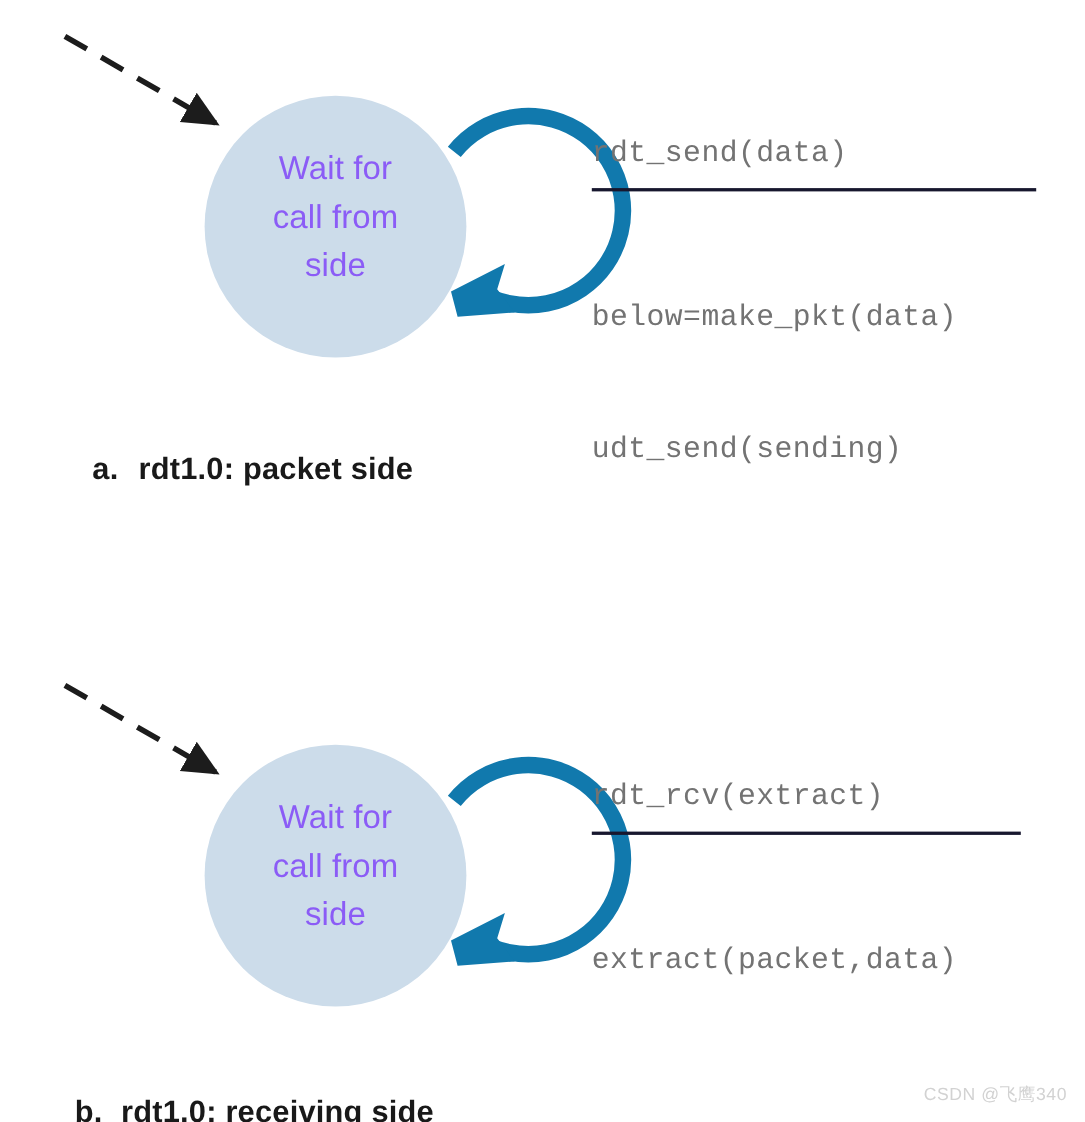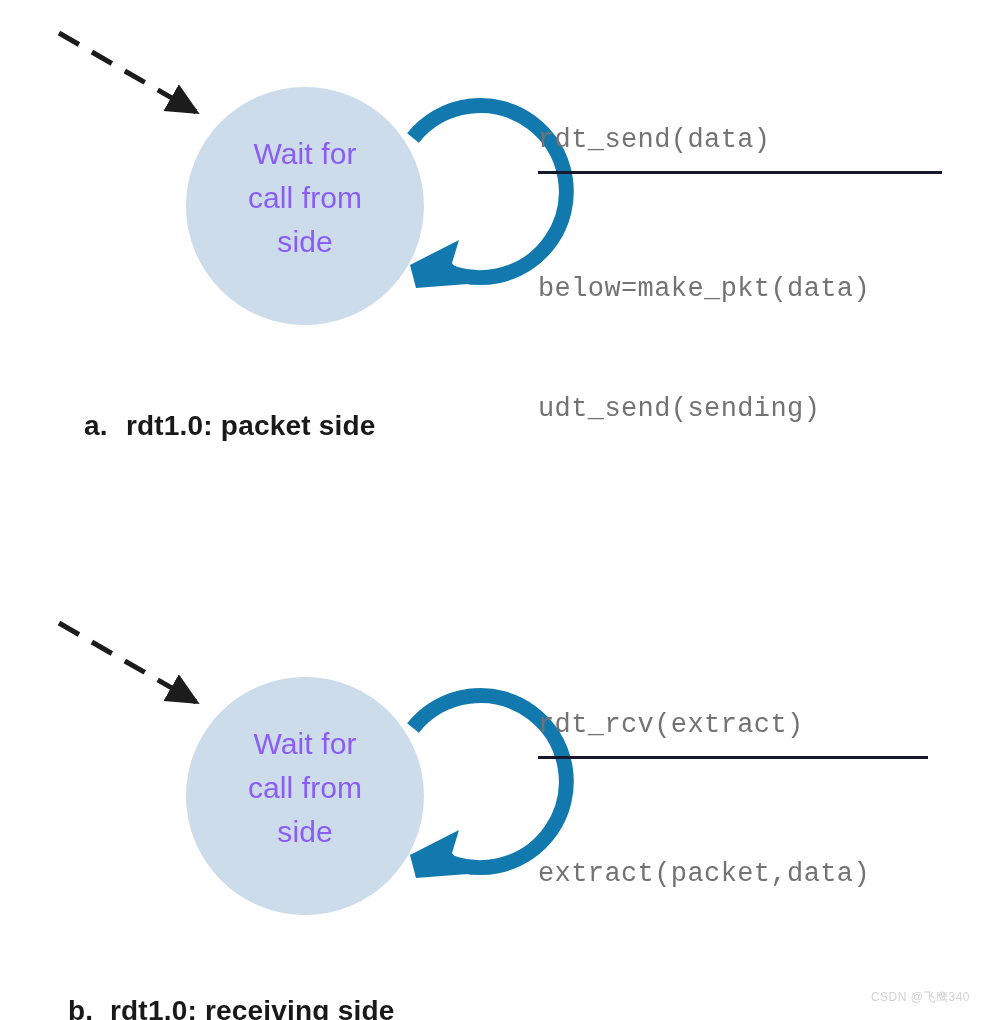--- a/index.html
+++ b/index.html
@@ -98,21 +98,21 @@
   #caption-b { top: 963px; }
 
   .caption-marker { display: inline-block; width: 42px; }
 
   
   #watermark {
     position: absolute;
     right: 16px;
     bottom: 14px;
     font-family: "Liberation Sans", sans-serif;
-    font-size: 12px;
+    font-size: 16px;
     color: #d2d2d2;
     letter-spacing: 0.5px;
     white-space: pre;
     user-select: none;
   }
 </style>
 </head>
 <body>
 
 <div class="fsm-panel" id="panel-a">

